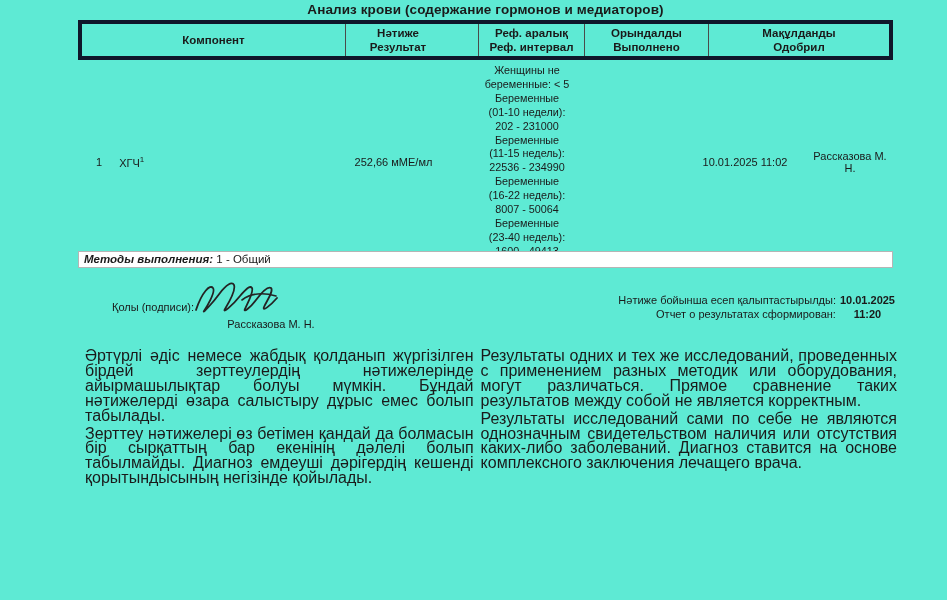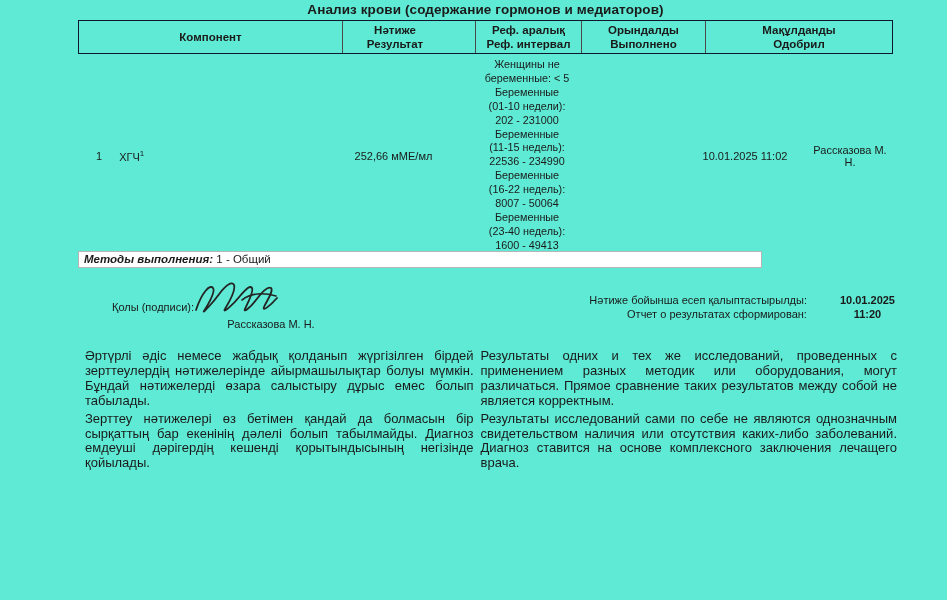--- a/index.html
+++ b/index.html
@@ -20,21 +20,21 @@
     width: 815px;
     text-align: center;
     font-size: 13.5px;
     font-weight: bold;
     letter-spacing: 0.1px;
   }
   
   .tbl { position: absolute; left: 78px; top: 20px; width: 815px; }
   .thead {
     display: flex;
-    border: 1px solid #0f172a;
+    border: 4px solid #0f172a;
   }
   .th {
     display: flex;
     flex-direction: column;
     justify-content: center;
     text-align: center;
     font-weight: bold;
     font-size: 11.5px;
     line-height: 14px;
     padding: 2px 2px;
@@ -69,21 +69,21 @@
     line-height: 13.9px;
     text-align: center;
     padding: 1px 0 2px 0;
   }
   .ref-cell span { display: block; }
   
   .methods {
     position: absolute;
     left: 78px;
     top: 251px;
-    width: 684px;
+    width: 815px;
     border: 1px solid #b5b5b5;
     font-size: 11.5px;
     padding: 1px 5px 2px 5px;
     background: #fff;
   }
   .methods .m-label { font-weight: bold; font-style: italic; }
   
   .sig-label { position: absolute; left: 96px; top: 301px; font-size: 11px; padding-left: 16px; }
   .sig-script { position: absolute; left: 192px; top: 278px; }
   .sig-name { position: absolute; left: 196px; top: 318px; font-size: 11px; width: 150px; text-align: center; }
@@ -92,30 +92,30 @@
     right: 52px;
     top: 294px;
     display: flex;
     gap: 4px;
     font-size: 11px;
     line-height: 13.5px;
   }
   .rf-labels { text-align: right; }
   .rf-labels span { display: block; }
   .rf-values { text-align: center; font-weight: bold; }
-  .rf-values span { display: block; margin-left: 29px; }
+  .rf-values span { display: block; }
   
   .disclaimer {
     position: absolute;
     left: 85px;
     top: 349px;
     width: 812px;
     display: flex;
     gap: 7px;
-    font-size: 13px;
+    font-size: 16px;
     line-height: 14.9px;
   }
   .disc-col { text-align: justify; }
   .disc-kz { width: 390px; }
   .disc-ru { width: 418px; }
   .disc-col p { margin-bottom: 3px; }
 </style>
 </head>
 <body>
 

